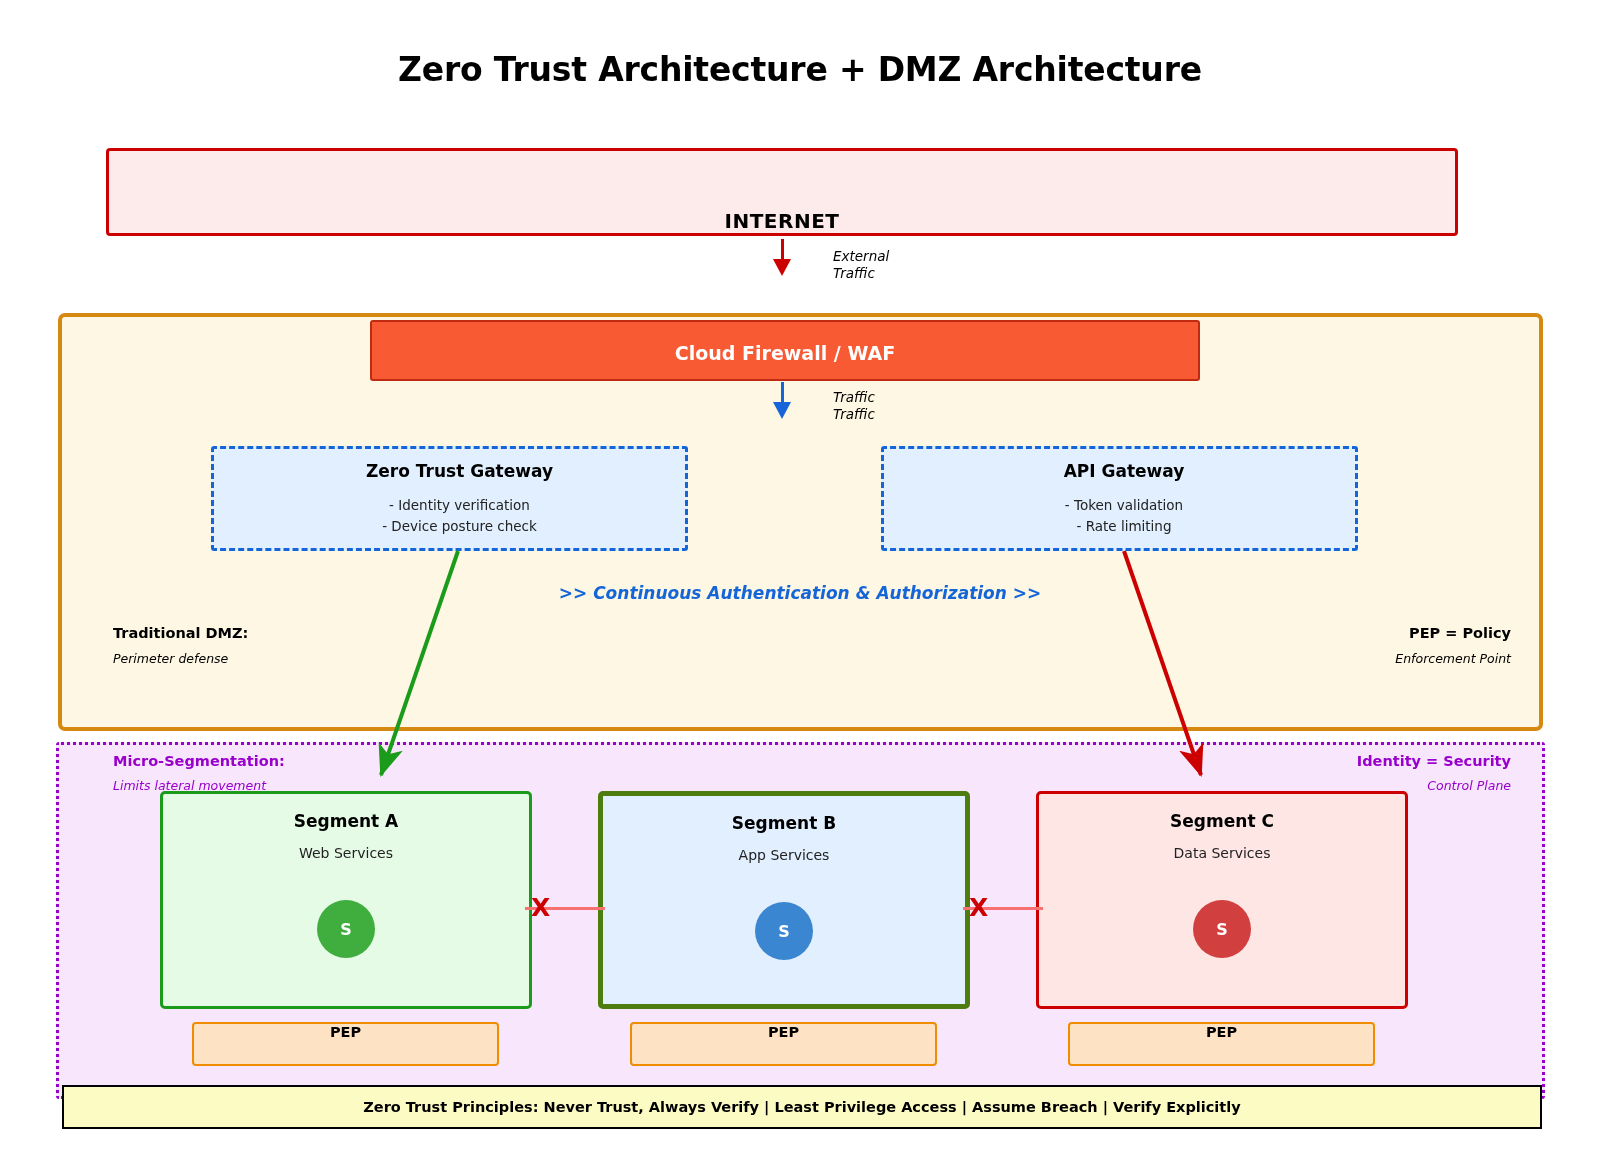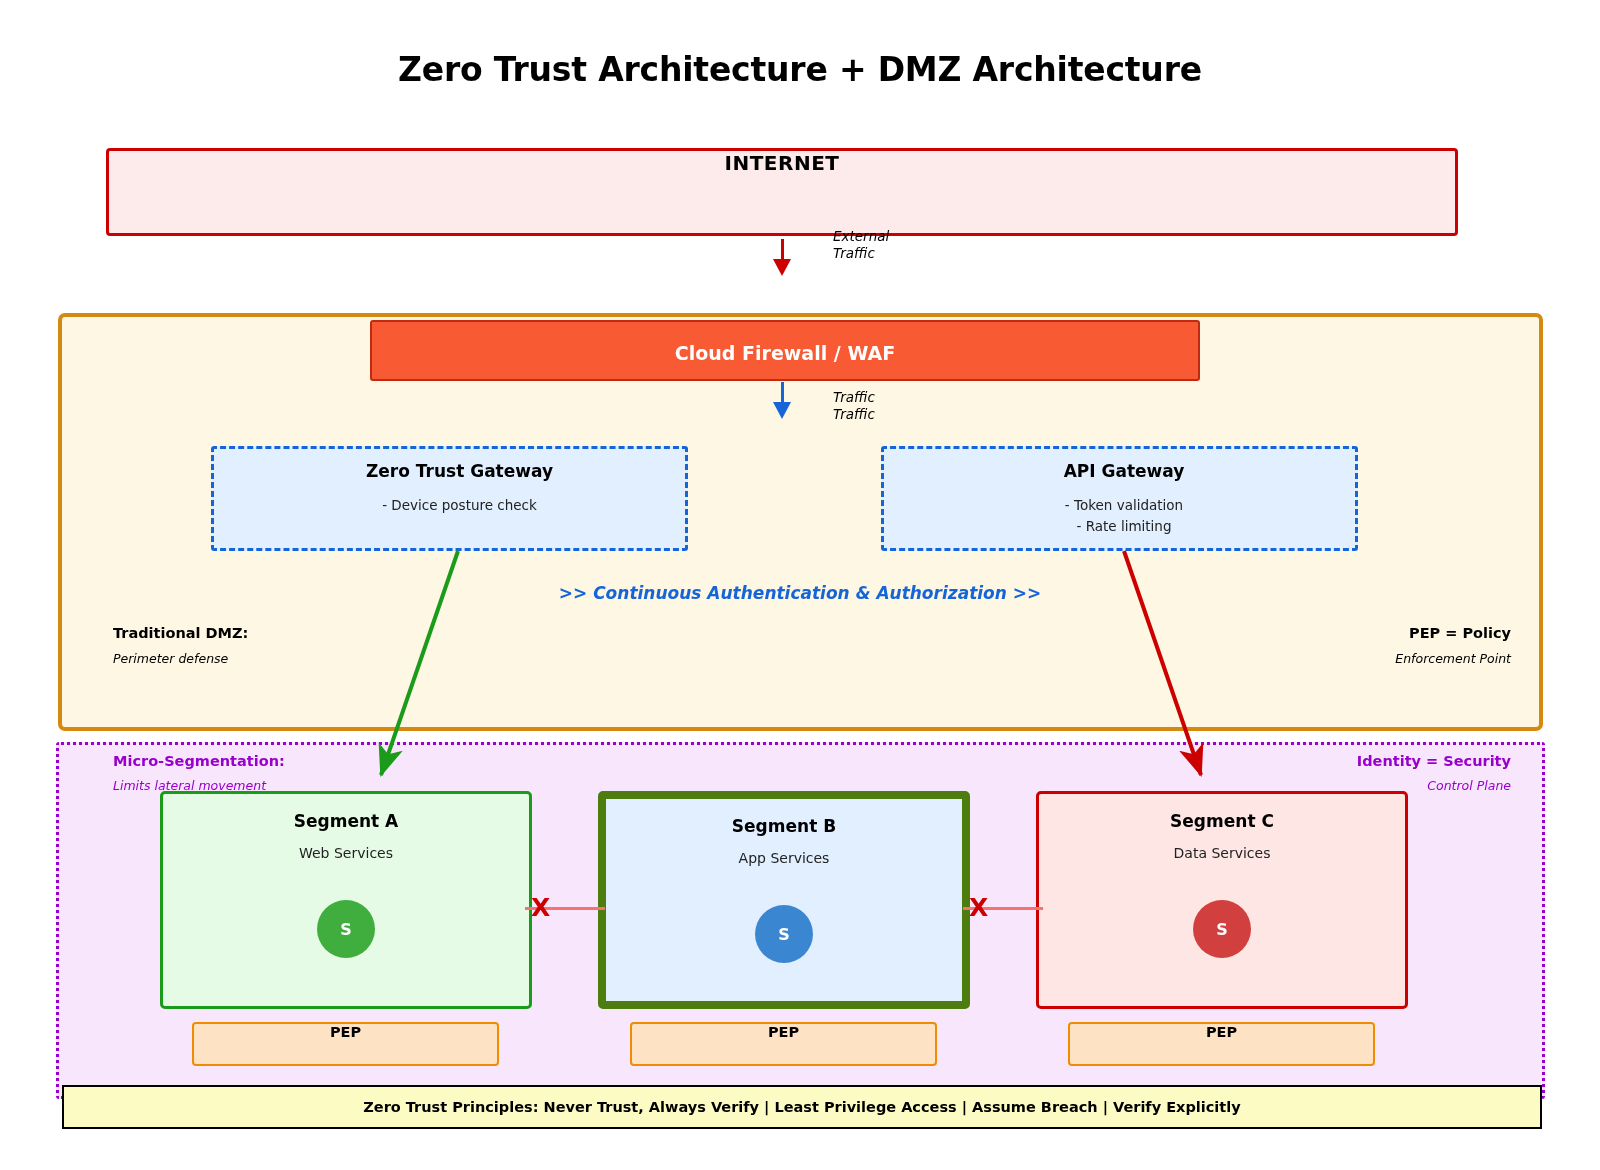--- a/index.html
+++ b/index.html
@@ -38,42 +38,42 @@
 
   
   #internet-box {
     left: 106px; top: 148px;
     width: 1352px; height: 88px;
     background: #fdeaea;
     border: 3px solid #cc0000;
     border-radius: 4px;
     box-sizing: border-box;
     display: flex;
-    align-items: flex-start;
+    align-items: flex-end;
     justify-content: center;
   }
   #internet-label {
     font-size: 20px;
     font-weight: bold;
     color: #000000;
     letter-spacing: 0.5px;
   }
 
   
   .vline { width: 2.5px; }
   #ext-line { left: 781px; top: 239px; height: 28px; background: #cc0000; }
   #ext-head {
     left: 773px; top: 259px;
     width: 0; height: 0;
     border-left: 9px solid transparent;
     border-right: 9px solid transparent;
     border-top: 17px solid #cc0000;
   }
   #ext-label {
-    left: 833px; top: 228px;
+    left: 833px; top: 248px;
     font-size: 13.5px; font-style: italic; color: #000;
     line-height: 1.25;
   }
   #filt-line { left: 781px; top: 382px; height: 28px; background: #1565d8; }
   #filt-head {
     left: 773px; top: 402px;
     width: 0; height: 0;
     border-left: 9px solid transparent;
     border-right: 9px solid transparent;
     border-top: 17px solid #1565d8;
@@ -208,21 +208,21 @@
   
   .segment {
     top: 791px;
     width: 372px; height: 218px;
     border-radius: 5px;
     box-sizing: border-box;
     text-align: center;
     z-index: 3;
   }
   #seg-a { left: 160px; background: #e6fbe6; border: 3px solid #1a9b1a; }
-  #seg-b { left: 598px; background: #e2efff; border: 8px solid #4d7c0f; }
+  #seg-b { left: 598px; background: #e2efff; border: 5px solid #4d7c0f; }
   #seg-c { left: 1036px; background: #fde6e4; border: 3px solid #cc0000; }
   .seg-title {
     font-size: 17px; font-weight: bold; color: #000;
     margin-top: 17px;
   }
   .seg-sub {
     font-size: 14px; color: #222;
     margin-top: 14px;
   }
   .seg-node {
@@ -309,20 +309,21 @@
   <div class="abs vline" id="filt-line"></div>
   <div class="abs" id="filt-head"></div>
   <div class="abs" id="filt-label">
     <div>Traffic</div>
     <div>Traffic</div>
   </div>
 
   <div class="abs gateway" id="ztg-box">
     <div class="gw-title">Zero Trust Gateway</div>
     <div class="gw-lines">
+      <div class="gw-line">- Identity verification</div>
       <div class="gw-line">- Device posture check</div>
     </div>
   </div>
 
   <div class="abs gateway" id="api-box">
     <div class="gw-title">API Gateway</div>
     <div class="gw-lines">
       <div class="gw-line">- Token validation</div>
       <div class="gw-line">- Rate limiting</div>
     </div>

